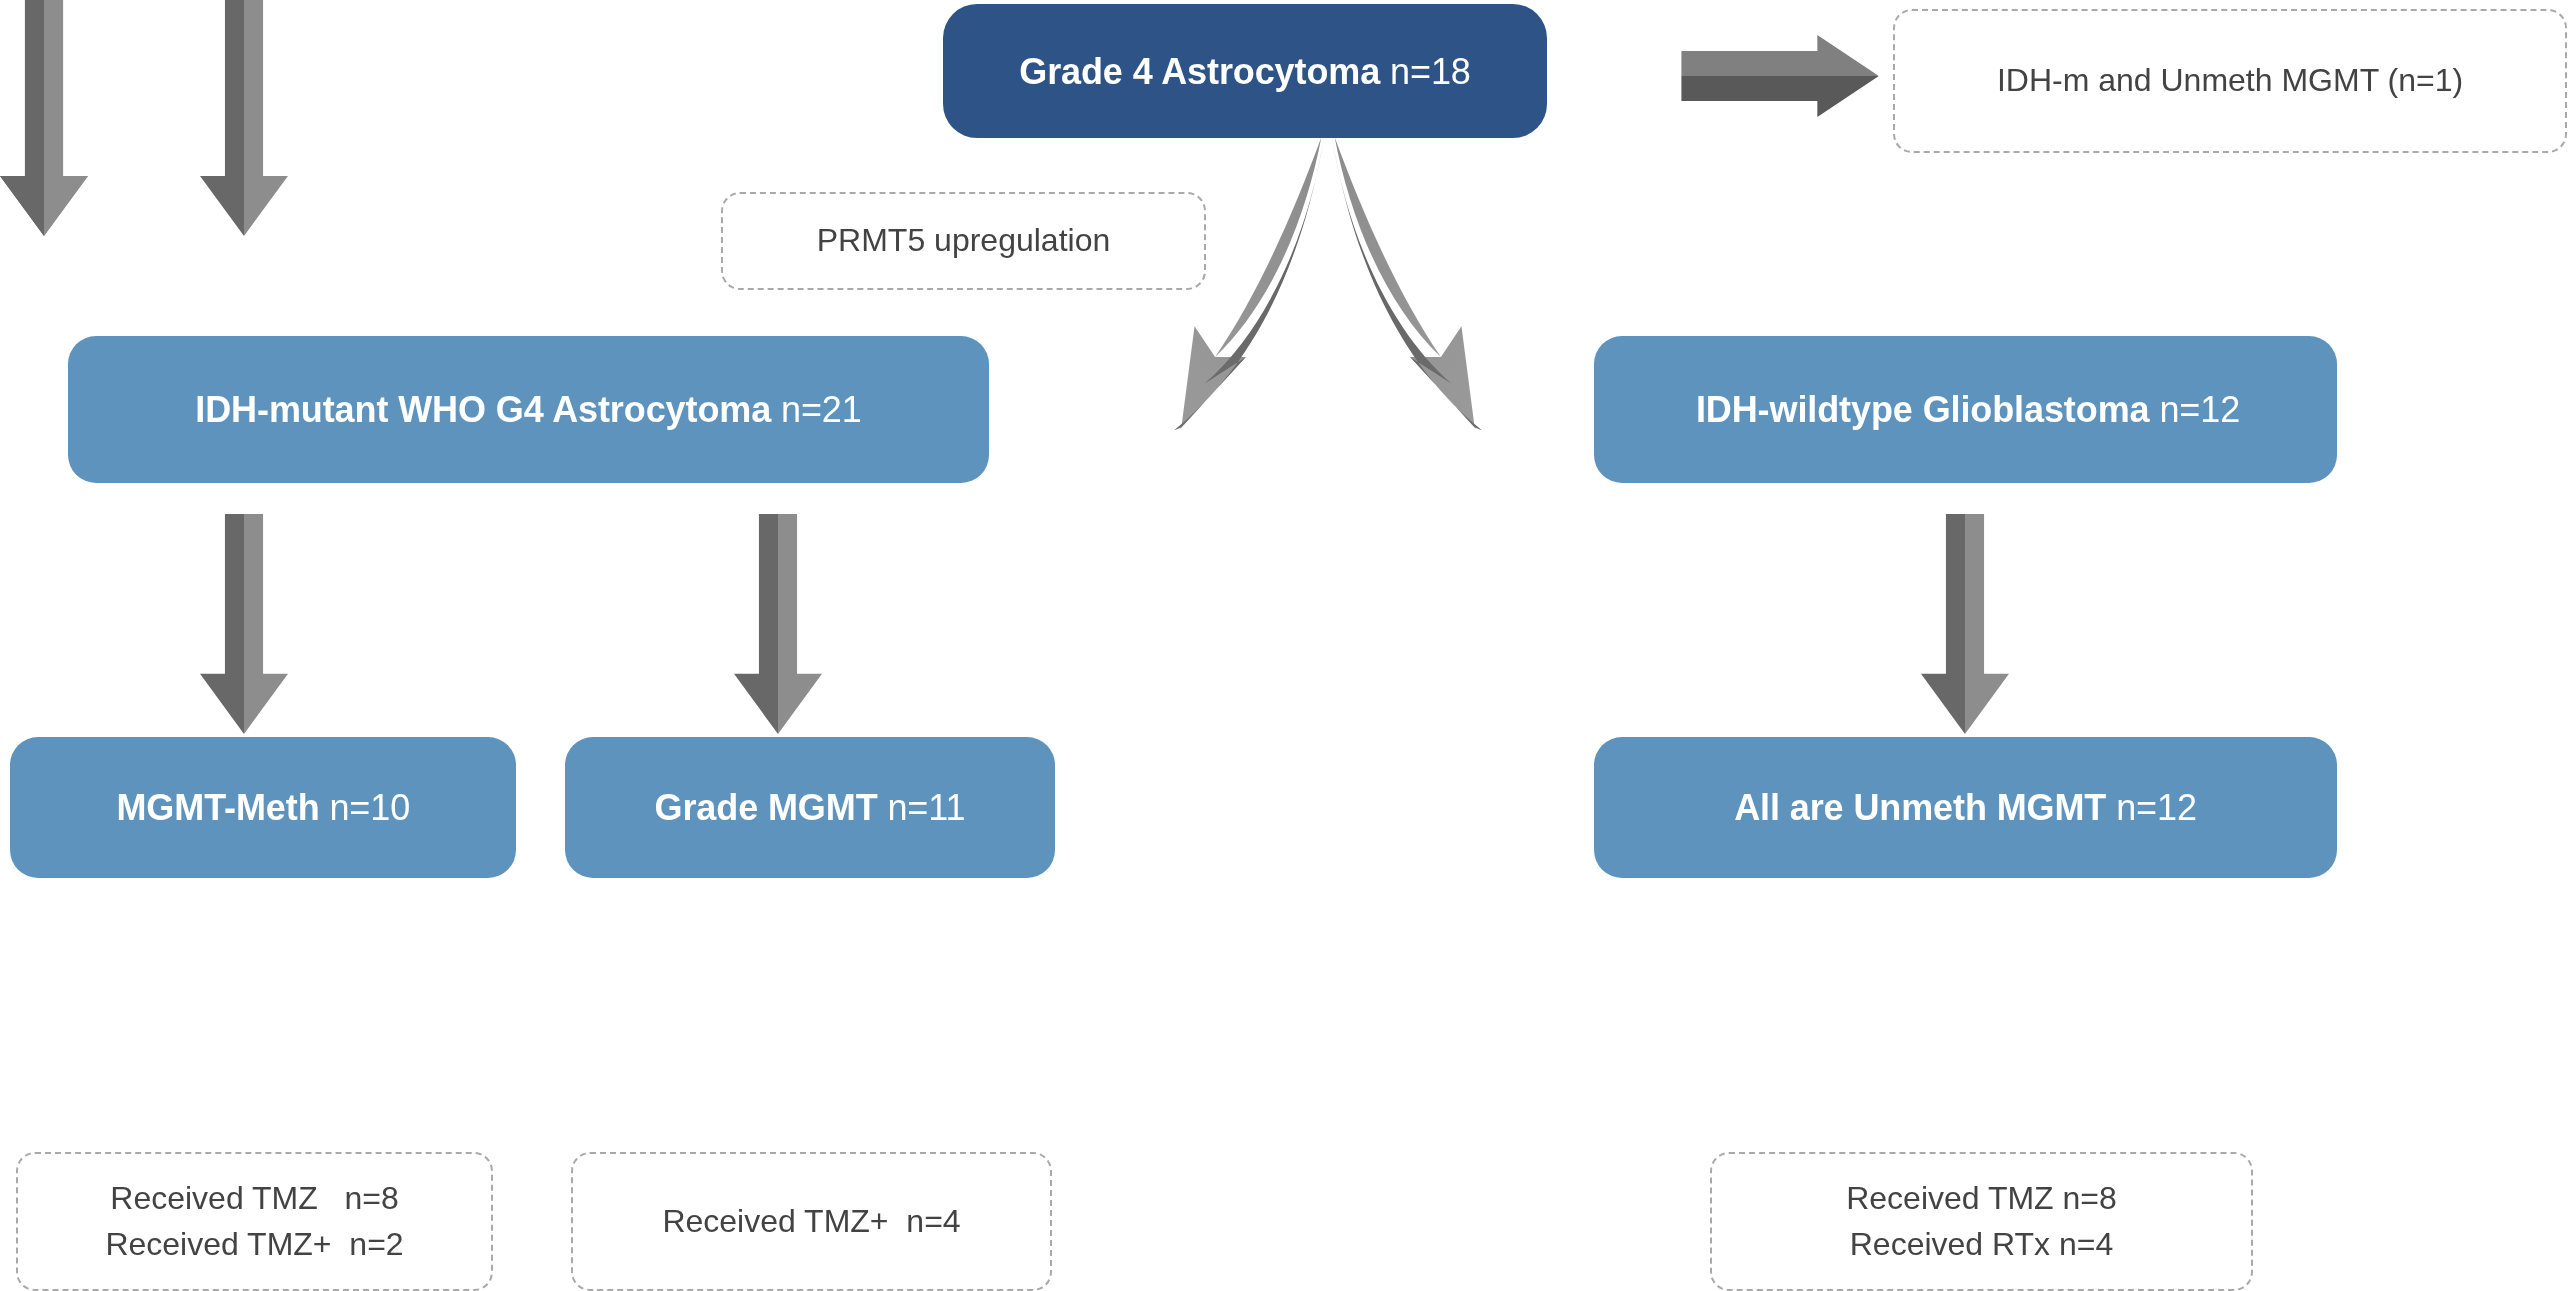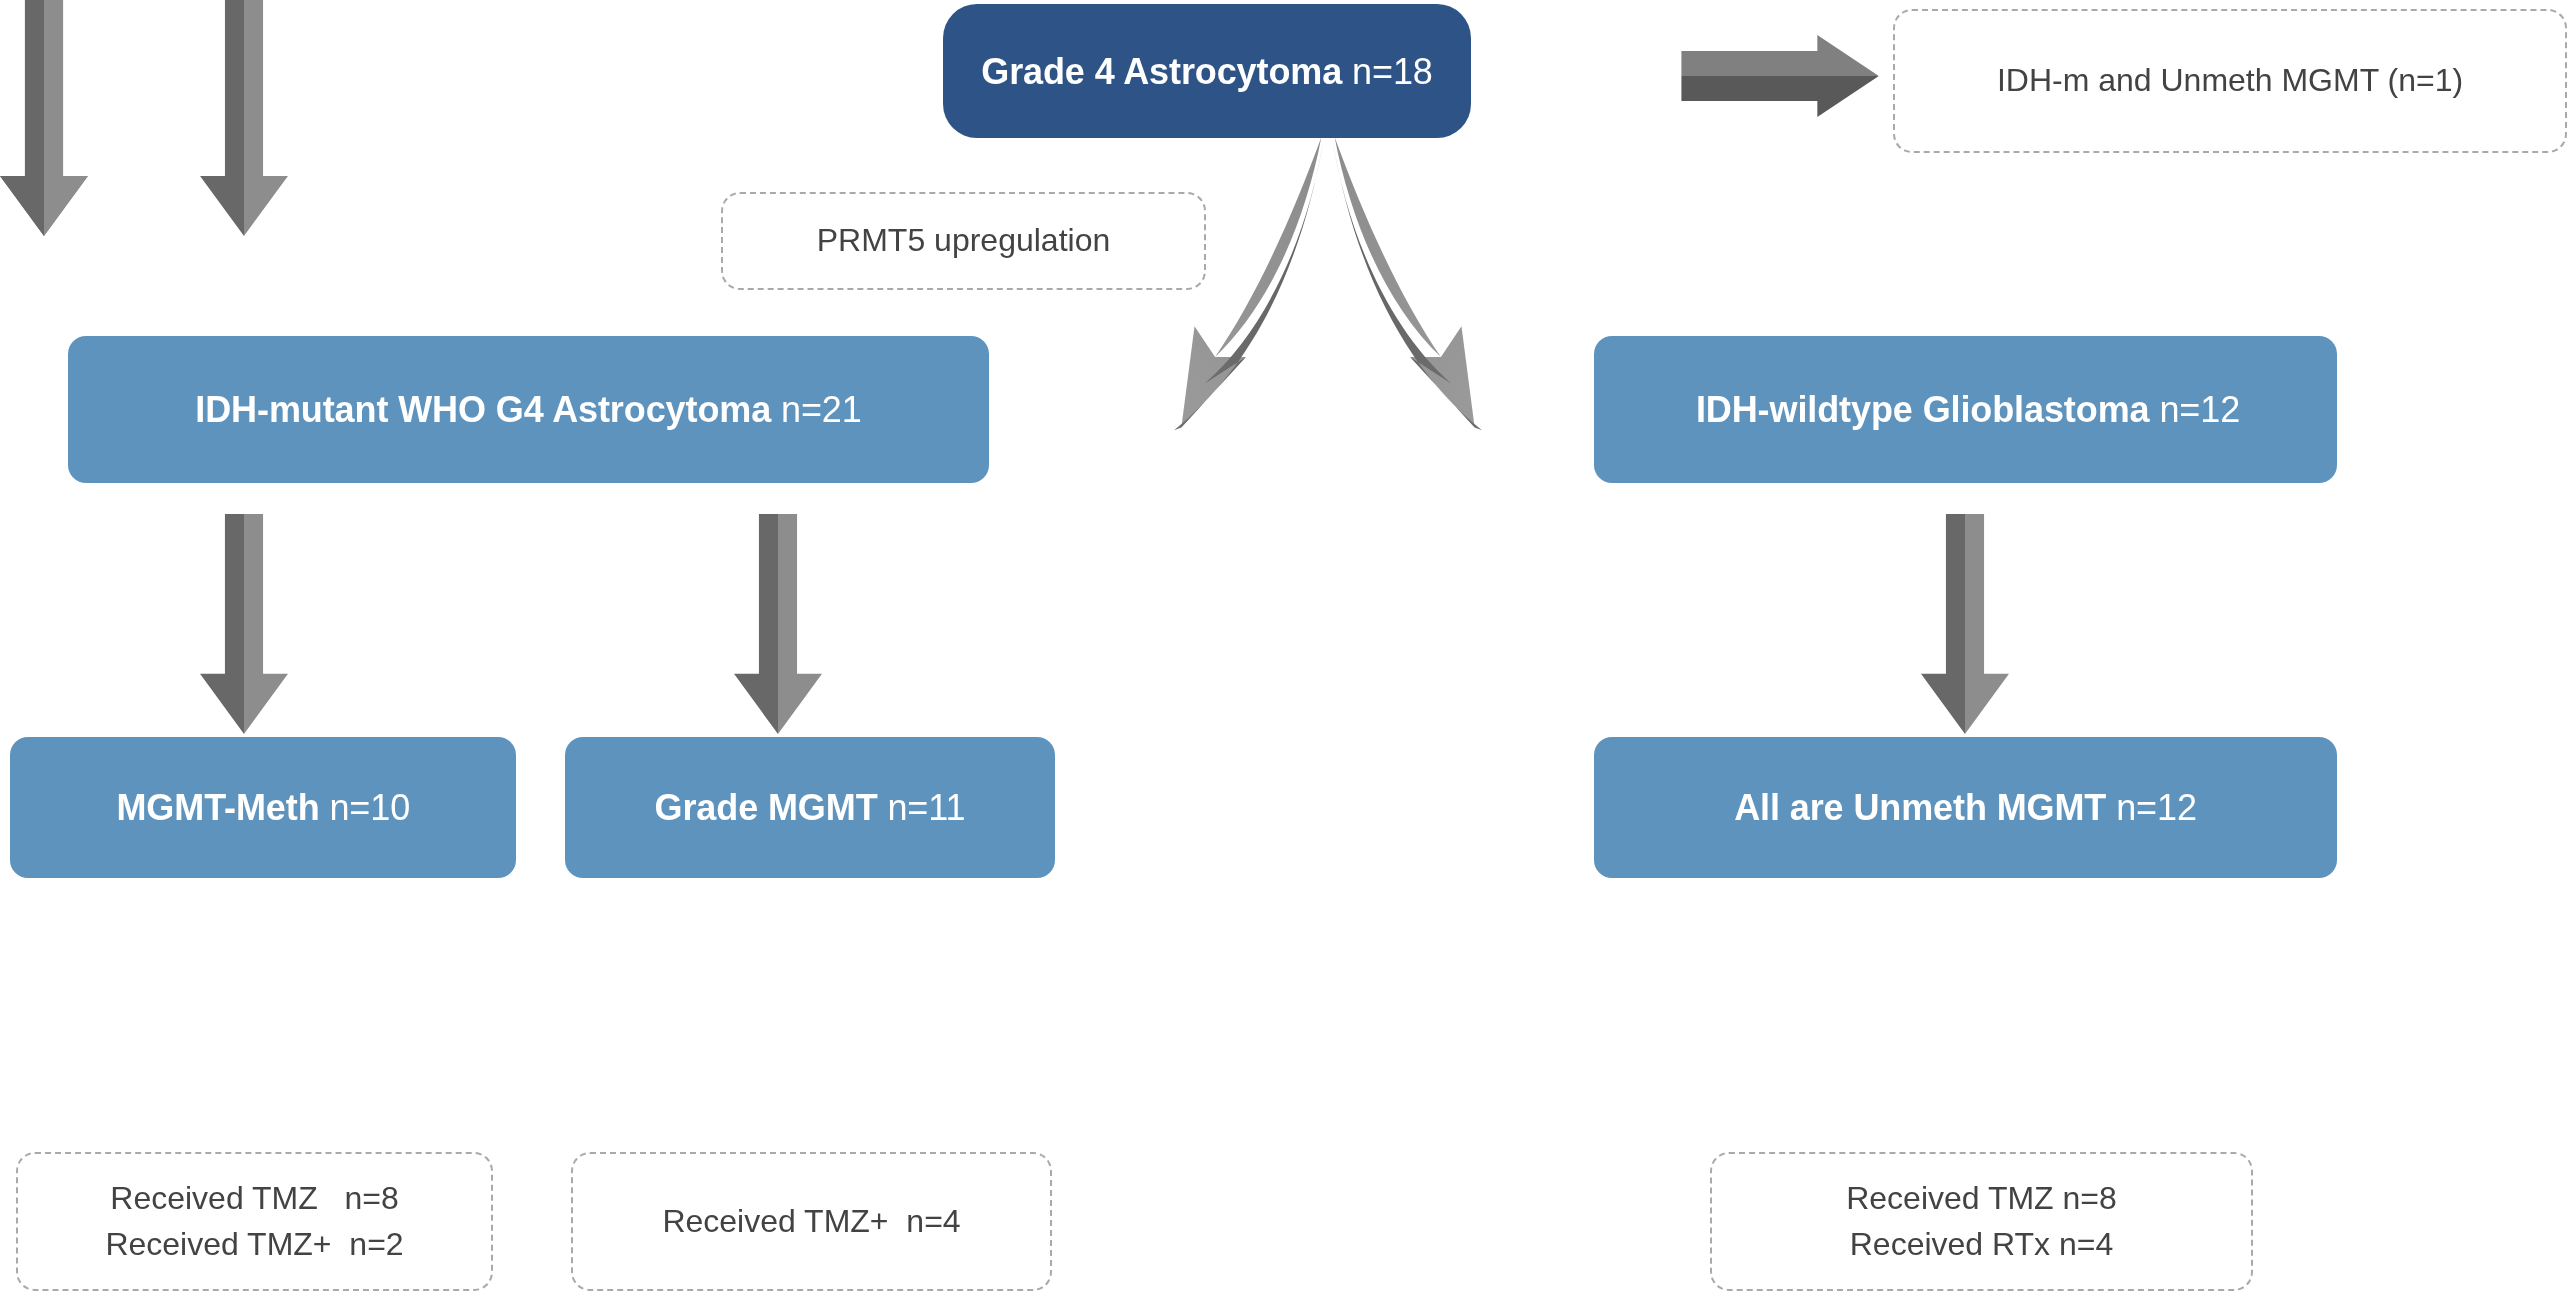--- a/index.html
+++ b/index.html
@@ -31,21 +31,21 @@
     color: #ffffff;
     line-height: 1.15;
     padding: 0 19px;
   }
   .node-root {
     background: #2e5386;
     border-radius: 34px;
   }
   .node-blue {
     background: #5e93bd;
-    border-radius: 18px;
+    border-radius: 28px;
   }
   .node .label {
     font-weight: bold;
     letter-spacing: -0.1px;
     white-space: nowrap;
   }
   .node .count {
     font-weight: normal;
     letter-spacing: -0.1px;
     white-space: nowrap;
@@ -70,21 +70,21 @@
     white-space: pre;
   }
 
   
   .arrow {
     position: absolute;
   }
   .arrow svg { display: block; }
 
   
-  #root-box      { left: 943px; top: 4.4px;    width: 528px;  height: 134px;  font-size: 36px; }
+  #root-box      { left: 943px; top: 4.4px;    width: 604px;  height: 134px;  font-size: 36px; }
   #left-box      { left: 68px;   top: 336px;  width: 921px; height: 147px;  font-size: 36px; }
   #right-box     { left: 1594px; top: 336px;  width: 743px; height: 147px;  font-size: 36px; padding-left: 24px; }
   #mgmt-meth-box { left: 10.3px;   top: 737px; width: 506px;  height: 141px;  font-size: 36px; }
   #unmeth-box    { left: 565px;  top: 737px; width: 490px;  height: 141px;  font-size: 36px; }
   #allunmeth-box { left: 1594px; top: 737px; width: 743px; height: 141px;  font-size: 36px; }
 
   #note-downreg  { left: 1893px; top: 8.8px;   width: 674px;  height: 144px;  font-size: 32px; }
   #note-upreg    { left: 721px;  top: 192px;  width: 485px;  height: 98px;  font-size: 32px; }
   #note-tmz-1    { left: 16px;   top: 1152px; width: 477px;  height: 139px;  font-size: 32px; }
   #note-tmz-2    { left: 571px;  top: 1152px; width: 481px;  height: 139px;  font-size: 32px; }

